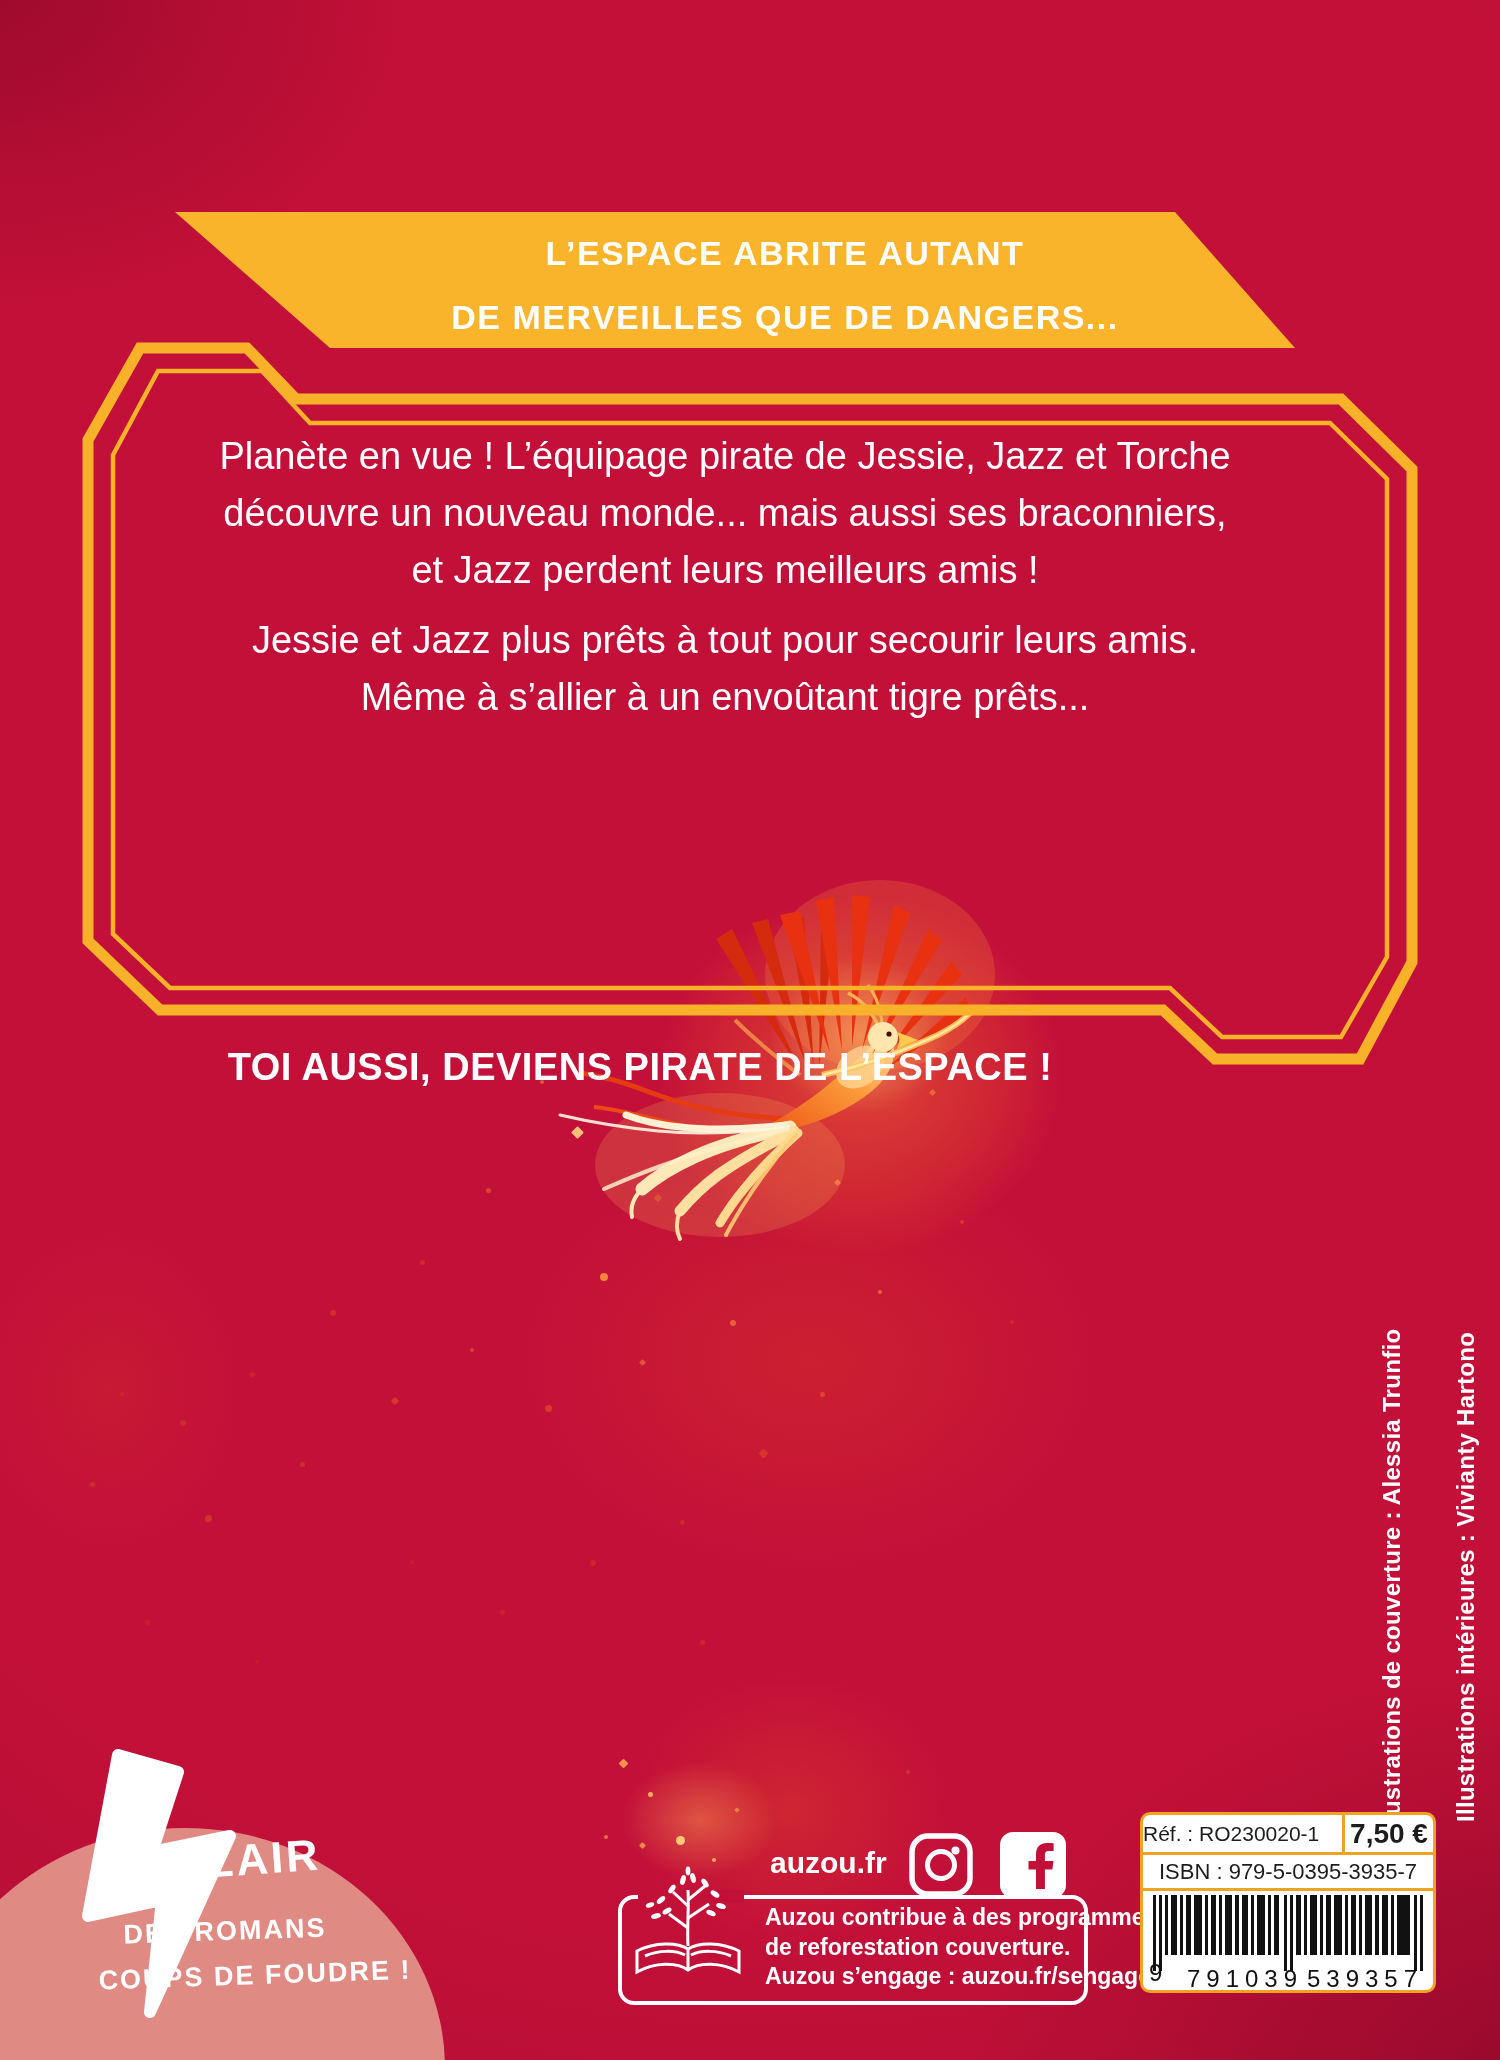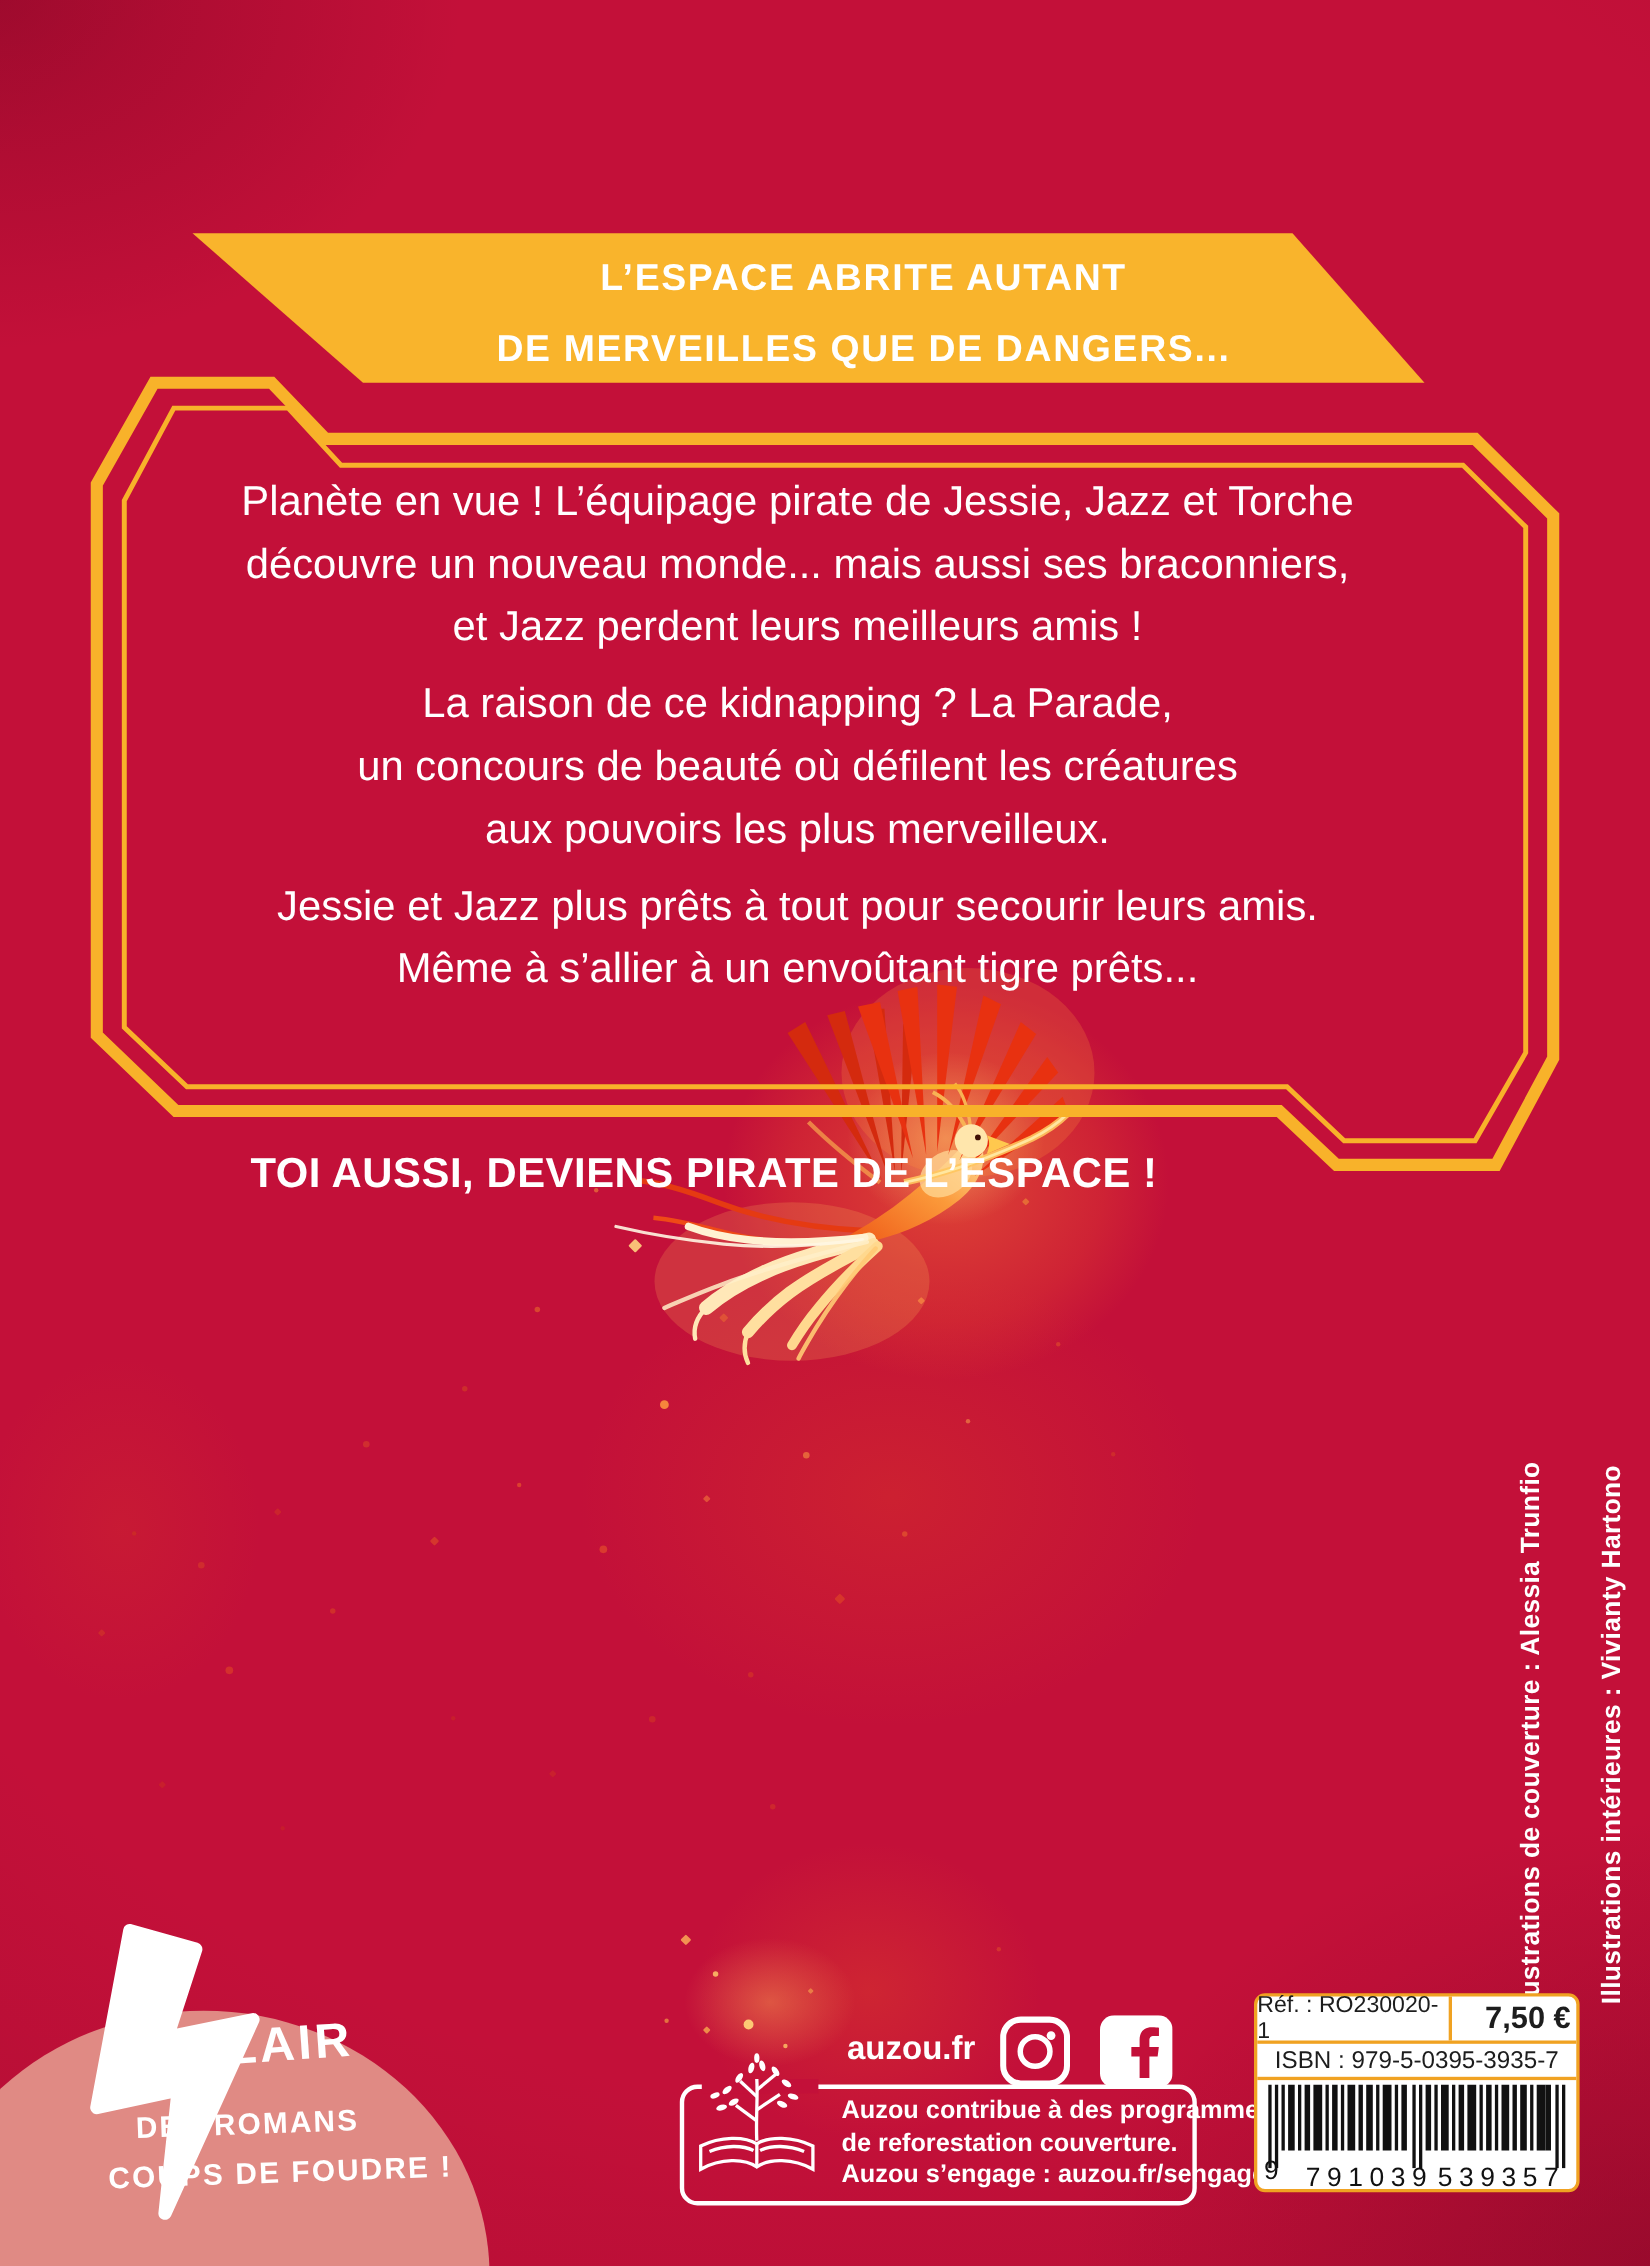--- a/index.html
+++ b/index.html
@@ -51,21 +51,21 @@
   #engage-patch{left:638px;top:1890px;width:106px;height:13px;background:#c31039;}
   #tree-svg{left:625px;top:1856px;}
   #engage-text{left:765px;top:1903px;font-size:23px;font-weight:bold;line-height:29.5px;}
   
   #retail-box{left:1140px;top:1812px;width:296px;height:181px;background:#fff;
     border:3.5px solid #f0a222;border-radius:10px;box-sizing:border-box;color:#1d1d1d;
     display:flex;flex-direction:column;}
   #retail-row1{display:flex;height:40px;align-items:center;}
   #retail-ref{flex:1;text-align:left;font-size:21px;}
   #retail-div{width:3px;height:100%;background:#f0a222;}
-  #retail-price{width:88px;text-align:center;font-size:28px;font-weight:bold;padding-left:25px;}
+  #retail-price{width:88px;text-align:center;font-size:28px;font-weight:bold;}
   .retail-hline{height:3px;background:#f0a222;}
   #retail-isbn{height:36px;display:flex;align-items:center;justify-content:center;font-size:22px;}
   #barcode-wrap{flex:1;display:flex;justify-content:center;align-items:flex-start;padding-top:4px;}
   
   .spark{position:absolute;pointer-events:none;}
 </style>
 </head>
 <body>
 
 <div id="page">
@@ -189,25 +189,20 @@
   <div id="banner-text" class="abs">
     <div>L’ESPACE ABRITE AUTANT</div>
     <div>DE MERVEILLES QUE DE DANGERS...</div>
   </div>
 
   <div id="synopsis" class="abs">
     <div class="para">
       <div class="syn-line">Planète en vue ! L’équipage pirate de Jessie, Jazz et Torche</div>
       <div class="syn-line">découvre un nouveau monde... mais aussi ses braconniers,</div>
       <div class="syn-line">et Jazz perdent leurs meilleurs amis !</div>
-    </div>
-    <div class="para">
-      <div class="syn-line">La raison de ce kidnapping ? La Parade,</div>
-      <div class="syn-line">un concours de beauté où défilent les créatures</div>
-      <div class="syn-line">aux pouvoirs les plus merveilleux.</div>
     </div>
     <div class="para">
       <div class="syn-line">Jessie et Jazz plus prêts à tout pour secourir leurs amis.</div>
       <div class="syn-line">Même à s’allier à un envoûtant tigre prêts...</div>
     </div>
   </div>
 
   <div id="tagline" class="abs">TOI AUSSI, DEVIENS PIRATE DE L’ESPACE !</div>
 
   <div id="credit-cover" class="credit">Illustrations de couverture : Alessia Trunfio</div>

